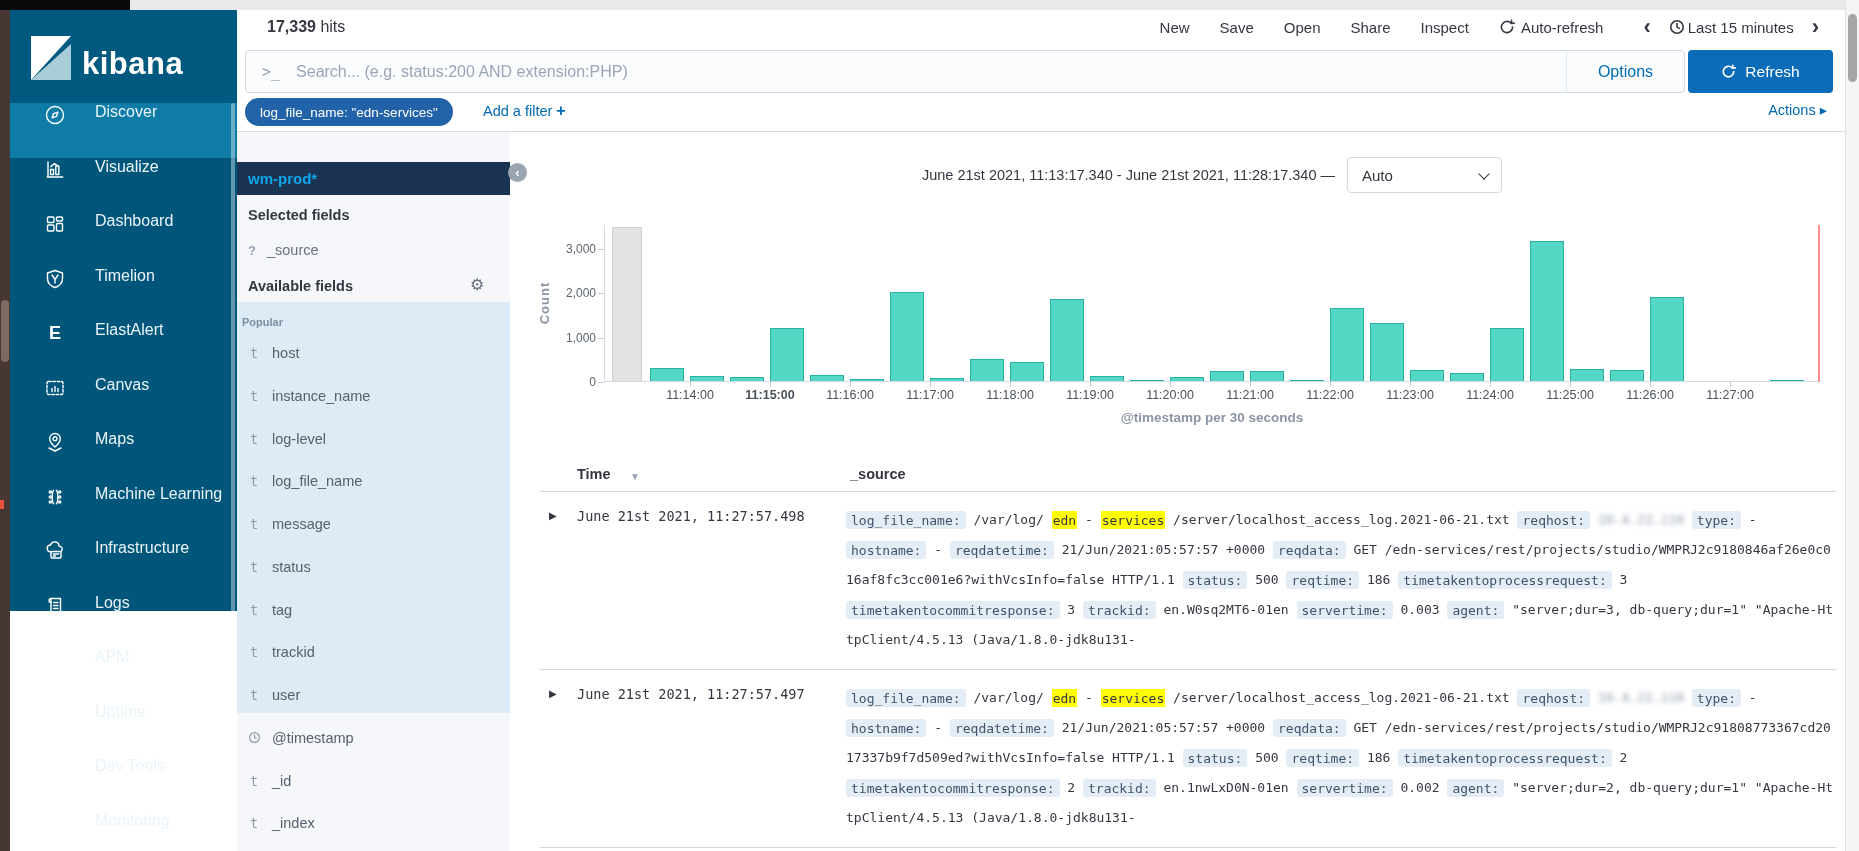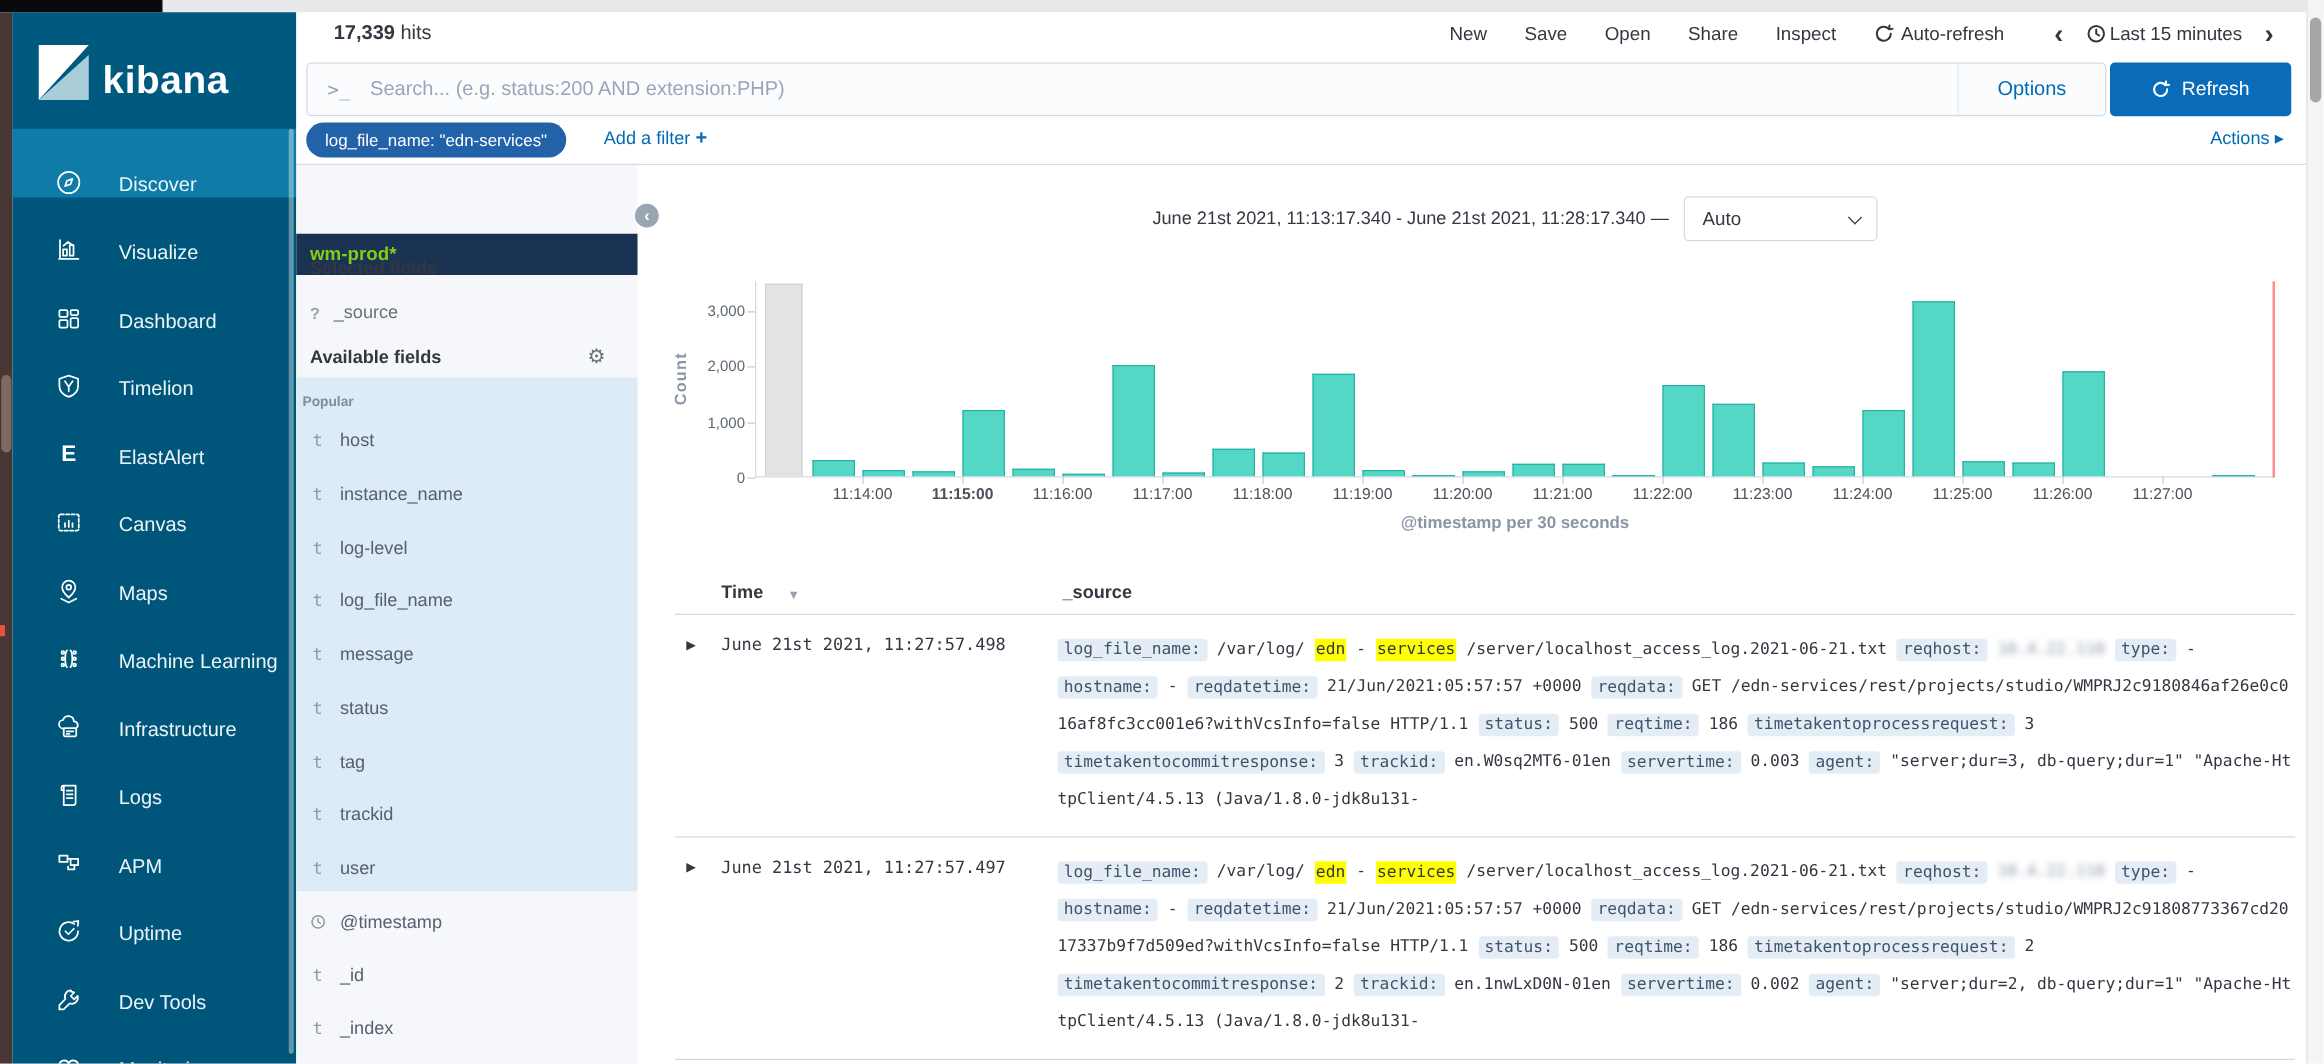--- a/index.html
+++ b/index.html
@@ -13,26 +13,26 @@
   
   #win-strip { left:0; top:0; width:1859px; height:10px; background:#e9e9e9; }
   #win-strip-black { left:0; top:0; width:130px; height:10px; background:#0a0a0a; }
 
   
   #edge-strip { left:0; top:10px; width:10px; height:841px; background:#463634; }
   #edge-handle { left:1px; top:300px; width:8px; height:62px; background:#7d6a63; border-radius:4px; }
   #edge-marker { left:0; top:500px; width:4px; height:9px; background:#e7523c; }
 
   
-  #sidebar { left:10px; top:10px; width:227px; height:841px; background:#00567a; }
+  #sidebar { left:10px; top:10px; width:227px; height:601px; background:#00567a; }
   #brand { position:absolute; left:0; top:0; width:227px; height:93px; background:#005a80; }
   #brand-logo { position:absolute; left:20px; top:25px; width:42px; height:46px; }
   #brand-text { position:absolute; left:72px; top:36px; color:#fff; font-size:31px; font-weight:bold; letter-spacing:.5px; }
   #sidebar-items { position:absolute; left:0; top:93px; width:227px; }
-  .sb-item { height:54.5px; display:flex; align-items:flex-end; color:#eaf4f9; cursor:pointer; }
+  .sb-item { height:54.5px; display:flex; align-items:flex-start; color:#eaf4f9; cursor:pointer; }
   .sb-item.active { background:#0f7ca8; }
   .sb-icon { width:24px; height:24px; margin-left:33px; flex:0 0 24px; display:flex; align-items:center; justify-content:center; }
   .sb-icon svg { width:24px; height:24px; stroke:#fff; fill:none; stroke-width:1.4; stroke-linecap:round; stroke-linejoin:round; }
   .sb-letter { font-size:18px; color:#fff; font-weight:bold; }
   .sb-label { margin-left:28px; font-size:16px; white-space:nowrap; }
   #sb-scrollbar { left:231px; top:103px; width:4px; height:740px; background:rgba(255,255,255,.38); border-radius:2px; }
 
   
   #topbar { left:237px; top:10px; width:1608px; height:34px; background:#fff; display:flex; align-items:center; }
   #hits { margin-left:30px; font-size:16px; white-space:nowrap; }
@@ -66,22 +66,22 @@
   #filter-pill {
     position:absolute; left:8px; top:3px; height:28px; background:#2262a8; color:#fff; border-radius:14px;
     display:flex; align-items:center; padding:0 15px; font-size:13.5px; cursor:pointer; white-space:nowrap;
   }
   #add-filter { position:absolute; left:246px; top:7px; color:#006bb4; font-size:14.5px; cursor:pointer; white-space:nowrap; }
   #add-filter b { font-weight:bold; font-size:16px; }
   #actions-link { position:absolute; right:18px; top:7px; color:#006bb4; font-size:14.5px; cursor:pointer; }
 
   
   #fields-panel { left:237px; top:132px; width:273px; height:719px; background:#f5f7fa; }
-  #index-header { position:absolute; left:0; top:30px; width:273px; height:33px; background:#1a3353; color:#84cc16;
-    font-size:15px; font-weight:bold; display:flex; align-items:center; padding-left:11px; cursor:pointer;margin-top:25px; }
+  #index-header { position:absolute; left:0; top:30px; width:273px; height:33px; background:#1a3353; color:#0ea5e9;
+    font-size:15px; font-weight:bold; display:flex; align-items:center; padding-left:11px; cursor:pointer; }
   .panel-heading { position:absolute; left:11px; font-size:14.5px; font-weight:bold; color:#343741; }
   #selected-heading { top:75px; }
   #available-heading { top:146px; }
   #gear-btn { position:absolute; left:233px; top:143px; font-size:16px; color:#69707d; cursor:pointer; }
   #source-row { position:absolute; left:11px; top:110px; display:flex; align-items:center; gap:11px; cursor:pointer; }
   #source-q { color:#98a2b3; font-weight:bold; font-size:13px; }
   #source-name { color:#69707d; font-size:14.5px; }
   #popular-bg { position:absolute; left:0; top:170px; width:273px; height:411px; background:#dcebf5; }
   #popular-label { position:absolute; left:5px; top:184px; font-size:11px; font-weight:bold; color:#7d8ea3; }
   .field-row { position:absolute; left:11px; display:flex; align-items:center; gap:12px; cursor:pointer; height:20px; }

